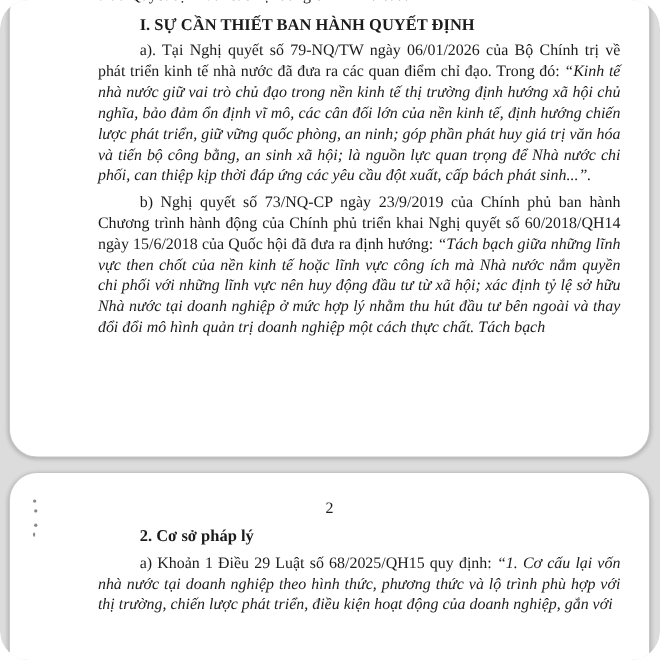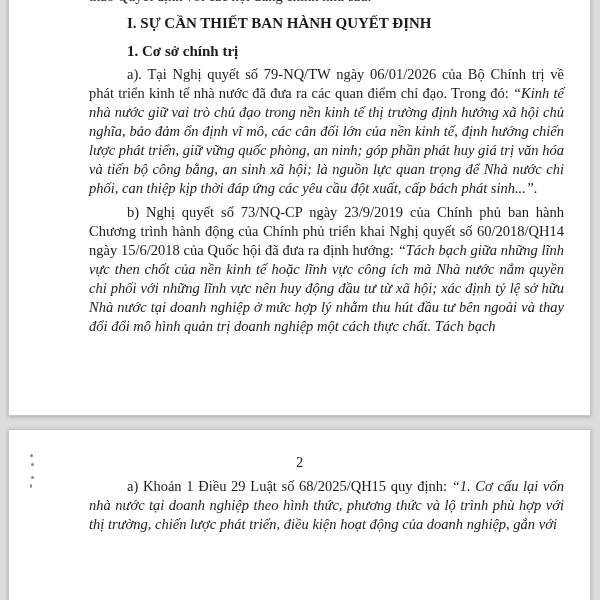--- a/index.html
+++ b/index.html
@@ -1,15 +1,15 @@
 <!DOCTYPE html>
 <html><head>
 <meta charset="utf-8">
 <style>
-  * { margin: 0; padding: 0; box-sizing: border-box; }
+  * { margin: 0; padding: 0; box-sizing: border-box; border-radius: 26px; }
   html, body { width: 600px; height: 600px; overflow: hidden; }
   body { font-family: "Liberation Serif", "DejaVu Serif", serif; }
 
   .viewport {
     position: relative;
     width: 600px;
     height: 600px;
     background: #dcdcdc;
     overflow: hidden;
   }
@@ -88,40 +88,40 @@
 
 <div class="viewport">
 
   <div class="page page-1">
     <div class="page-inner">
 
       <p class="clipped-line">thảo Quyết định với các nội dung chính như sau:</p>
 
       <div class="doc-heading h1-spacing">I. SỰ CẦN THIẾT BAN HÀNH QUYẾT ĐỊNH</div>
 
-      <div class="doc-heading h2-spacing">1. Cơ sở chính trị</div>
 
       <p class="para"><span>a). Tại Nghị quyết số 79-NQ/TW ngày 06/01/2026 của Bộ Chính trị về phát triển kinh tế nhà nước đã đưa ra các quan điểm chỉ đạo. Trong đó: </span><span class="quote-italic">“Kinh tế nhà nước giữ vai trò chủ đạo trong nền kinh tế thị trường định hướng xã hội chủ nghĩa, bảo đảm ổn định vĩ mô, các cân đối lớn của nền kinh tế, định hướng chiến lược phát triển, giữ vững quốc phòng, an ninh; góp phần phát huy giá trị văn hóa và tiến bộ công bằng, an sinh xã hội; là nguồn lực quan trọng để Nhà nước chi phối, can thiệp kịp thời đáp ứng các yêu cầu đột xuất, cấp bách phát sinh...”.</span></p>
 
       <p class="para para-b"><span>b) Nghị quyết số 73/NQ-CP ngày 23/9/2019 của Chính phủ ban hành Chương trình hành động của Chính phủ triển khai Nghị quyết số 60/2018/QH14 ngày 15/6/2018 của Quốc hội đã đưa ra định hướng: </span><span class="quote-italic">“Tách bạch giữa những lĩnh vực then chốt của nền kinh tế hoặc lĩnh vực công ích mà Nhà nước nắm quyền chi phối với những lĩnh vực nên huy động đầu tư từ xã hội; xác định tỷ lệ sở hữu Nhà nước tại doanh nghiệp ở mức hợp lý nhằm thu hút đầu tư bên ngoài và thay đổi đổi mô hình quản trị doanh nghiệp một cách thực chất. Tách bạch</span></p>
 
     </div>
   </div>
 
   <div class="page page-2">
 
     <span class="artifact-dot dot-1"></span>
     <span class="artifact-dot dot-2"></span>
     <span class="artifact-dot dot-3"></span>
     <span class="artifact-dot dot-4"></span>
 
     <div class="page-number-row">2</div>
 
     <div class="page-inner">
 
 
+      <div class="doc-heading h2-page2">2. Cơ sở pháp lý</div>
 
       <p class="para para-a-page2"><span>a) Khoản 1 Điều 29 Luật số 68/2025/QH15 quy định: </span><span class="quote-italic">“1. Cơ cấu lại vốn nhà nước tại doanh nghiệp theo hình thức, phương thức và lộ trình phù hợp với thị trường, chiến lược phát triển, điều kiện hoạt động của doanh nghiệp, gắn với</span></p>
 
     </div>
   </div>
 
 </div>
 
 </body></html>

